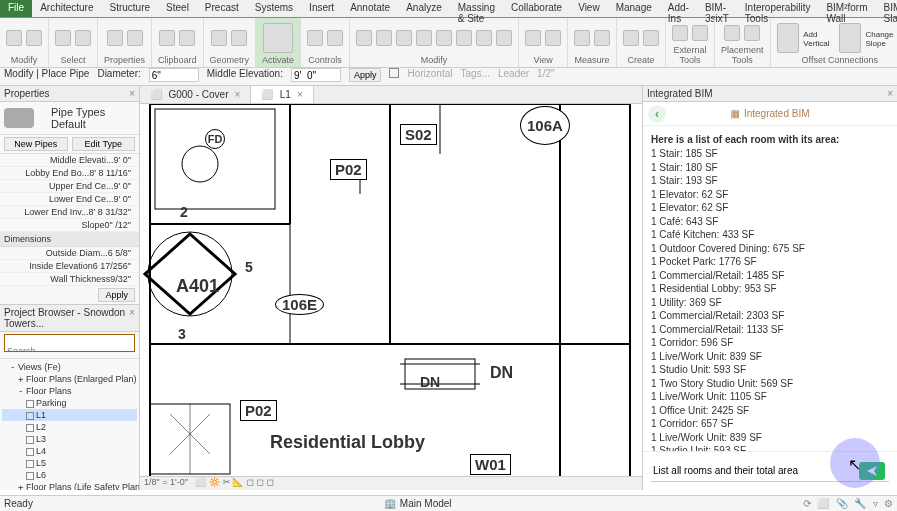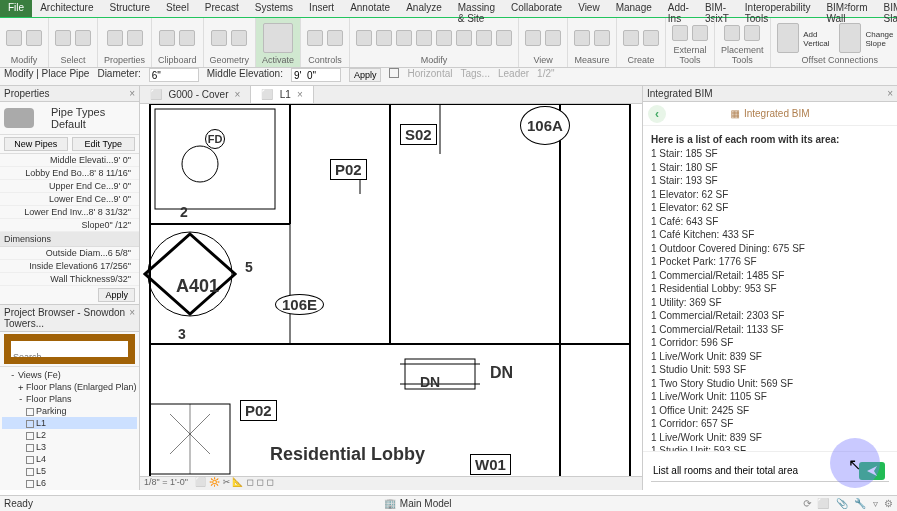--- a/index.html
+++ b/index.html
@@ -23,21 +23,21 @@
 .panel-title .x{cursor:pointer;color:#888}
 .prop-head{display:flex;align-items:center;padding:4px;gap:17px;border-bottom:1px solid #ddd}
 .prop-head .pipe-ico{width:30px;height:20px;background:#aaa;border-radius:4px}
 .prop-row{display:flex;justify-content:flex-end;padding:1px 8px;font-size:9px;border-bottom:1px solid #eee}
 .prop-btns{display:flex;padding:2px 4px;gap:4px;border-bottom:1px solid #ddd}
 .prop-btns button{flex:1;font-size:9px;height:14px;border:1px solid #ccc;background:#eee}
 .prop-section{padding:2px 4px;font-size:9px;font-weight:normal;background:#e8e8e8;border-bottom:1px solid #ddd}
 .apply-row{display:flex;justify-content:flex-end;padding:2px 4px;border-bottom:1px solid #ccc}
 .apply-row button{font-size:9px;height:14px;border:1px solid #ccc;background:#eee;padding:0 6px}
 .browser-search{padding:2px 4px;border-bottom:1px solid #ddd}
-.browser-search input{width:100%;height:14px;font-size:9px;border:7px solid #a16207;padding:16px 14px 0 2px}
+.browser-search input{width:100%;height:14px;font-size:9px;border:1px solid #a16207;padding:16px 14px 0 2px}
 .tree{flex:1;overflow:auto;font-size:9px;padding:2px}
 .tree div{padding:1px 0;white-space:nowrap}
 .tree .i1{padding-left:8px}
 .tree .i2{padding-left:16px}
 .tree .i3{padding-left:24px}
 .tree .sel{background:#cce0ff}
 .tree .sq{display:inline-block;width:8px;height:8px;border:1px solid #888;margin-right:2px;vertical-align:middle}
 .center{flex:1;display:flex;flex-direction:column;background:#fff}
 .doctabs{display:flex;height:18px;background:#eee;border-bottom:1px solid #ccc;font-size:10px}
 .doctabs .dt{padding:2px 10px;border-right:1px solid #ccc;display:flex;gap:6px;align-items:center}
@@ -341,21 +341,21 @@
         </div>
         <div class="roomlabel" style="top: 190px; left: 135px; font-size: 15px; border: 1.5px solid rgb(0, 0, 0); border-radius: 50%; padding: 1px 6px; background: rgb(255, 255, 255);">106E</div>
         <div class="roomlabel" style="top: 296px; left: 100px; font-size: 15px; border: 1.5px solid rgb(0, 0, 0); padding: 1px 4px; background: rgb(255, 255, 255);">P02</div>
         <div class="roomlabel" style="top: 270px; left: 280px; font-size: 14px;">DN</div>
         <div class="roomlabel" style="top: 260px; left: 350px; font-size: 16px;">DN</div>
         <div class="roomlabel" style="top: 350px; left: 330px; font-size: 15px; border: 1.5px solid rgb(0, 0, 0); padding: 1px 4px; background: rgb(255, 255, 255);">W01</div>
         <div class="roomlabel" style="top: 25px; left: 65px; font-size: 11px; border: 1px solid rgb(0, 0, 0); border-radius: 50%; width: 20px; height: 20px; display: flex; align-items: center; justify-content: center; background: rgb(255, 255, 255);">FD</div>
         <div class="roomlabel" style="top: 100px; left: 40px; font-size: 14px;">2</div>
         <div class="roomlabel" style="top: 155px; left: 105px; font-size: 14px;">5</div>
         <div class="roomlabel" style="top: 222px; left: 38px; font-size: 14px;">3</div>
-        <div class="roomlabel" style="top: 340px; left: 130px; font-size: 18px;">Residential Lobby</div>
+        <div class="roomlabel" style="top: 328px; left: 130px; font-size: 18px;">Residential Lobby</div>
       </div>
     <div class="viewctl">
       <span>1/8" = 1'-0"</span>
       &nbsp; ⬜ 🔆 ✂ 📐 ◻ ◻ ◻
     </div>
   </div>
 
   <div class="right">
     <div class="panel-title">
       <span>Integrated BIM</span>

